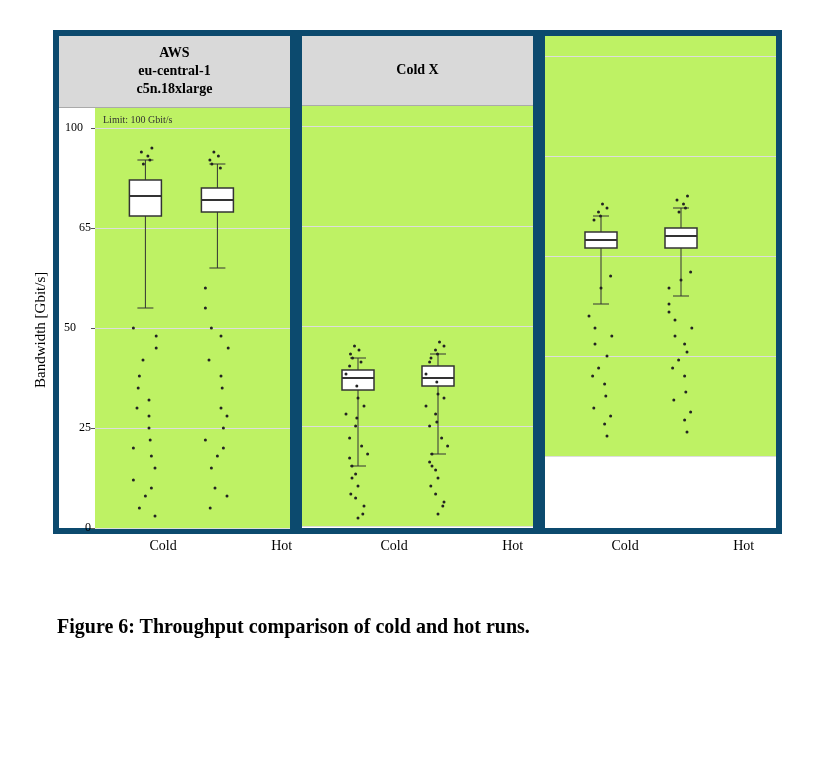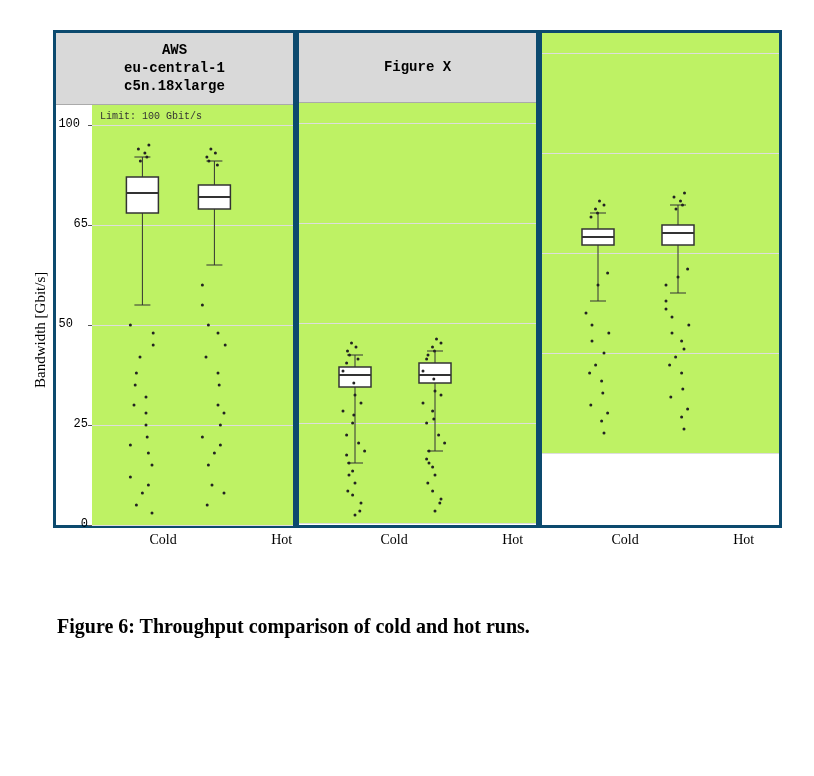--- a/index.html
+++ b/index.html
@@ -46,22 +46,21 @@
       display: flex;
       flex-direction: row;
       gap: 0px;
       flex: 1;
     }
 
     .panel {
       flex: 1;
       display: flex;
       flex-direction: column;
-      border: 3px solid #0c4a6e;
-      font-family: Liberation Mono, monospace;
+      border: 6px solid #0c4a6e;
     }
 
     .panel-header {
       background: #d9d9d9;
       text-align: center;
       font-size: 14px;
       font-weight: bold;
       padding: 8px 4px;
       border-bottom: 1px solid #aaa;
       line-height: 1.3;
@@ -226,21 +225,21 @@
                 <circle cx="114.9" cy="52" r="1.5" fill="#222"></circle>
                 <circle cx="123.4" cy="48" r="1.5" fill="#222"></circle>
                 <circle cx="116.9" cy="56" r="1.5" fill="#222"></circle>
                 <circle cx="125.4" cy="60" r="1.5" fill="#222"></circle>
                 <circle cx="118.9" cy="44" r="1.5" fill="#222"></circle>
               </svg>
             </div>
           </div>
         </div>
         <div class="panel">
-          <div class="panel-header">Figure X</div>
+          <div class="panel-header">Cold X</div>
           <div class="panel-body" style="height: 420px;">
             <div style="width: 0px;"></div>
             <div class="plot-area" style="position: relative; height: 420px;">
               <div class="grid-line" style="position: absolute; left: 0px; right: 0px; height: 1px; background: rgb(221, 221, 221); top: 100%;"></div>
               <div class="grid-line" style="position: absolute; left: 0px; right: 0px; height: 1px; background: rgb(221, 221, 221); top: 76.1905%;"></div>
               <div class="grid-line" style="position: absolute; left: 0px; right: 0px; height: 1px; background: rgb(221, 221, 221); top: 52.381%;"></div>
               <div class="grid-line" style="position: absolute; left: 0px; right: 0px; height: 1px; background: rgb(221, 221, 221); top: 28.5714%;"></div>
               <div class="grid-line" style="position: absolute; left: 0px; right: 0px; height: 1px; background: rgb(221, 221, 221); top: 4.7619%;"></div>
               <svg width="200" height="420" style="position: absolute; left: 0px; top: 0px; overflow: visible;">
                 <line x1="56.00000000000001" y1="252" x2="56.00000000000001" y2="360" stroke="#333" stroke-width="1"></line>

